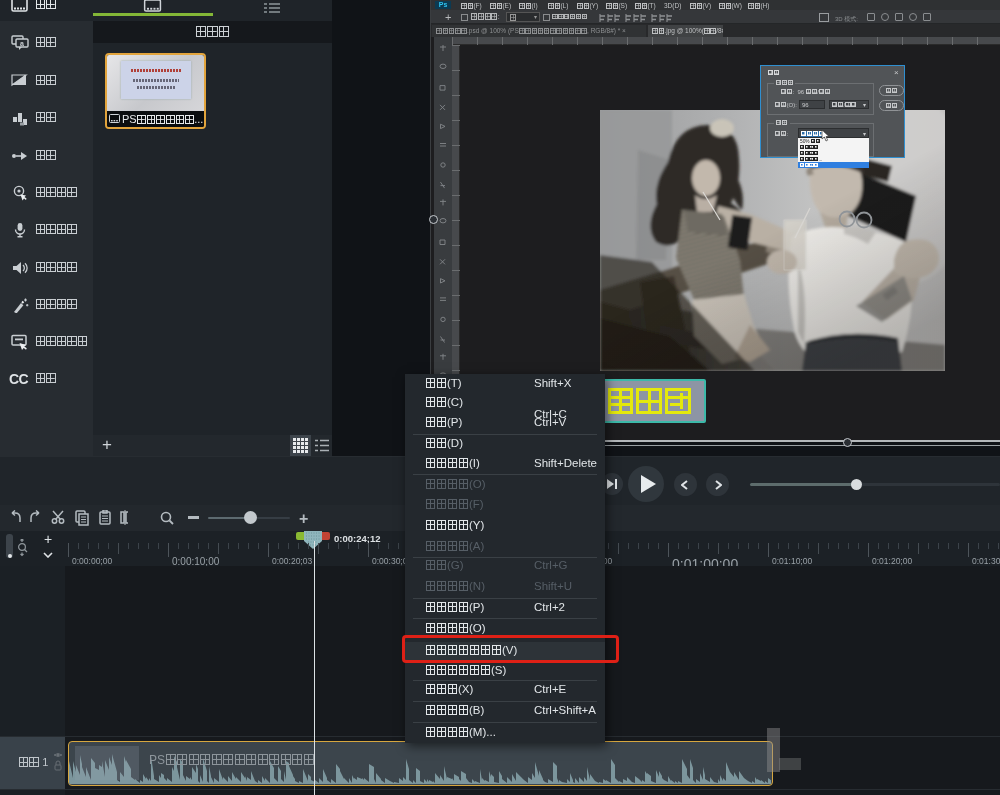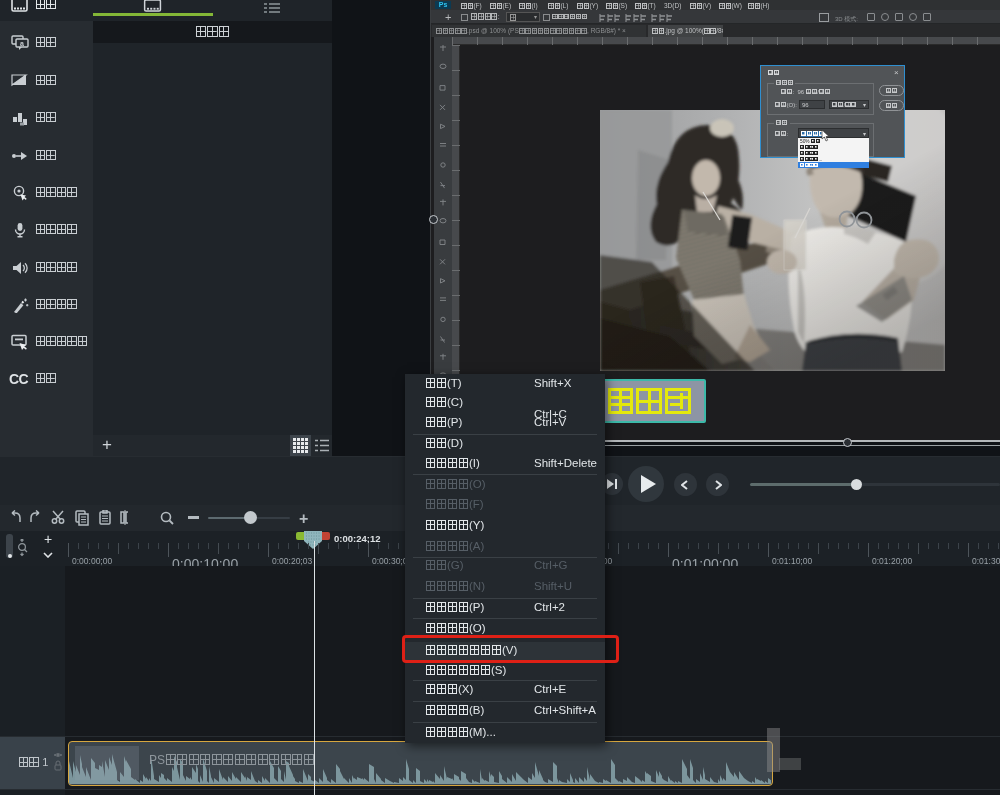--- a/index.html
+++ b/index.html
@@ -99,20 +99,38 @@
       <rect x="14" y="9.5" width="2.2" height="2" fill="#cfd4d8"></rect>
     </svg>
  <svg class="ab" style="left:170px;top:2" width="18" height="12" viewBox="0 0 18 12">
       <path d="M1 2 h3 M1 6 h3 M1 10 h3" stroke="#8f969b" stroke-width="1.6"></path>
       <path d="M6 2 h11 M6 6 h11 M6 10 h11" stroke="#8f969b" stroke-width="1.6"></path>
     </svg>
  <div class="ab" style="left:0;top:13px;width:120px;height:3px;background:#84b737"></div>
 
  <div class="ab" style="left:0;top:21px;width:239px;height:22px;background:#15181c;color:#ccd1d5;font-size:12px;text-align:center;line-height:22px"><i></i><i></i><i></i></div>
 
+ <div class="ab" style="left:12px;top:53px;width:101px;height:76px;border:2px solid #e2a43c;border-radius:4px;background:#0b0d0f;overflow:hidden">
+   <div class="ab" style="left:0;top:0;width:97px;height:56px;background:linear-gradient(135deg,#e6e6e8 0%,#c7c8cc 55%,#d6d6d9 100%)">
+     <div class="ab" style="left:14px;top:6px;width:70px;height:38px;background:#ccd3e8;box-shadow:0 0 2px #9aa">
+       <div class="ab" style="left:10px;top:8px;width:50px;height:3px;background:repeating-linear-gradient(90deg,#b04038 0 2px,#ccd2ea00 2px 3px)"></div>
+       <div class="ab" style="left:12px;top:18px;width:46px;height:3px;background:repeating-linear-gradient(90deg,#667 0 2px,#ccd2ea00 2px 3px)"></div>
+       <div class="ab" style="left:16px;top:25px;width:38px;height:3px;background:repeating-linear-gradient(90deg,#667 0 2px,#ccd2ea00 2px 3px)"></div>
+     </div>
+   </div>
+   <div class="ab" style="left:0;top:56px;width:97px;height:16px;background:#0b0d0f;color:#e8eaec;font-size:11px;line-height:16px">
+     <svg class="ab" style="left:2px;top:3px" width="11" height="9" viewBox="0 0 11 9">
+          <rect x=".5" y=".5" width="10" height="8" rx="1" fill="none" stroke="#cfd4d8" stroke-width="1"></rect>
+          <rect x="2" y="6" width="1.6" height="1.4" fill="#cfd4d8"></rect>
+          <rect x="4.6" y="6" width="1.6" height="1.4" fill="#cfd4d8"></rect>
+          <rect x="7.2" y="6" width="1.6" height="1.4" fill="#cfd4d8"></rect>
+        </svg>
+     <span style="margin-left:15px">PS<i style="font-size:10px"></i><i style="font-size:10px"></i><i style="font-size:10px"></i><i style="font-size:10px"></i><i style="font-size:10px"></i><i style="font-size:10px"></i>...</span>
+   </div>
+ </div>
 
  <div class="ab" style="left:0;top:435px;width:239px;height:21px;background:#23282d">
    <div class="ab" style="left:4px;top:0px;width:20px;height:20px;color:#cfd4d8;font-size:17px;text-align:center;line-height:19px">+</div>
    <div class="ab" style="left:197px;top:0px;width:21px;height:21px;background:#3d444b">
      <svg class="ab" style="left:3px;top:3px" width="15" height="15" viewBox="0 0 15 15">
           <g fill="#e8eaec">
             <rect x="0" y="0" width="3" height="3"></rect>
             <rect x="4" y="0" width="3" height="3"></rect>
             <rect x="8" y="0" width="3" height="3"></rect>
             <rect x="12" y="0" width="3" height="3"></rect>
@@ -550,21 +568,21 @@
       <rect x="928" y="12" width="1" height="6" fill="#3c434a"></rect>
       <rect x="938" y="12" width="1" height="6" fill="#3c434a"></rect>
       <rect x="948" y="12" width="1" height="6" fill="#3c434a"></rect>
       <rect x="958" y="12" width="1" height="6" fill="#3c434a"></rect>
       <rect x="968" y="12" width="1" height="14" fill="#4d545a"></rect>
       <rect x="978" y="12" width="1" height="6" fill="#3c434a"></rect>
       <rect x="988" y="12" width="1" height="6" fill="#3c434a"></rect>
       <rect x="998" y="12" width="1" height="6" fill="#3c434a"></rect>
     </svg>
     <div class="ab" style="left:72px;top:25px;color:#99a1a7;font-size:8.5px">0:00:00;00</div>
-    <div class="ab" style="left:172px;top:25px;color:#99a1a7;font-size:14px">0:00:10;00</div>
+    <div class="ab" style="left:172px;top:25px;color:#99a1a7;font-size:10px">0:00:10;00</div>
     <div class="ab" style="left:272px;top:25px;color:#99a1a7;font-size:8.5px">0:00:20;03</div>
     <div class="ab" style="left:372px;top:25px;color:#99a1a7;font-size:8.5px">0:00:30;00</div>
     <div class="ab" style="left:472px;top:25px;color:#99a1a7;font-size:8.5px">0:00:40;00</div>
     <div class="ab" style="left:572px;top:25px;color:#99a1a7;font-size:8.5px">0:00:50;00</div>
     <div class="ab" style="left:672px;top:25px;color:#99a1a7;font-size:14px">0:01:00;00</div>
     <div class="ab" style="left:772px;top:25px;color:#99a1a7;font-size:8.5px">0:01:10;00</div>
     <div class="ab" style="left:872px;top:25px;color:#99a1a7;font-size:8.5px">0:01:20;00</div>
     <div class="ab" style="left:972px;top:25px;color:#99a1a7;font-size:8.5px">0:01:30;00</div>
   </div>
 

